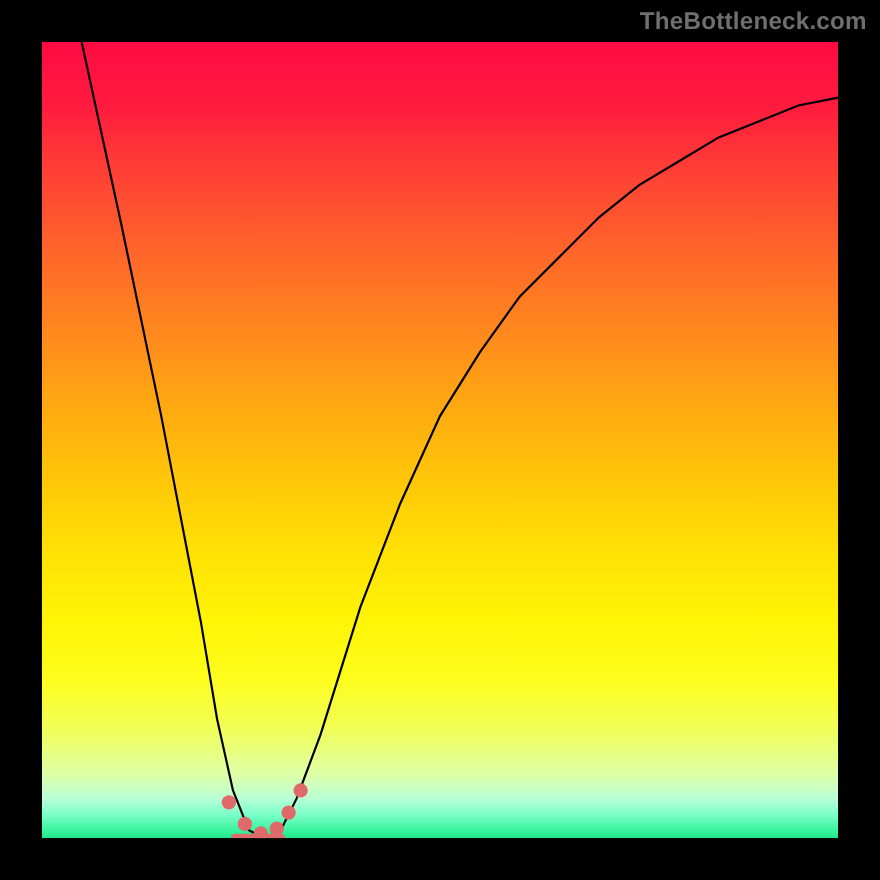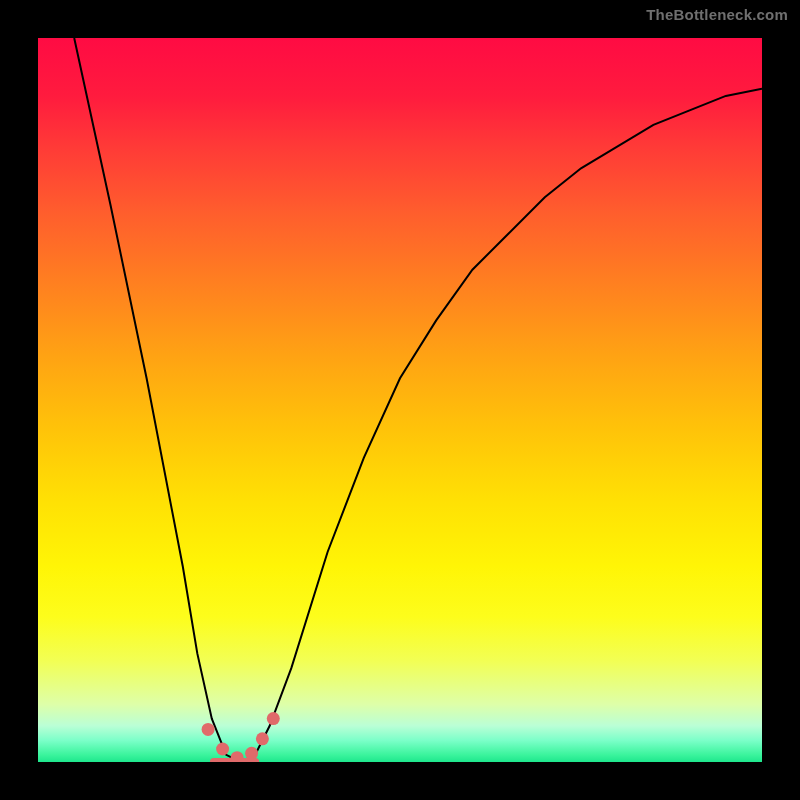--- a/index.html
+++ b/index.html
@@ -47,21 +47,21 @@
       #baffd6 95%,
       #7cffc9 97%,
       #3bf49d 99%,
       #1ee78d 100%
     );
   }
   .watermark {
     position: absolute;
     top: 6px;
     right: 12px;
-    font-size: 15px;
+    font-size: 22px;
     font-weight: 600;
     color: #6f6f6f;
     letter-spacing: 0.2px;
     user-select: none;
   }
   svg.curve {
     position: absolute;
     inset: 0;
     width: 724px;
     height: 724px;

